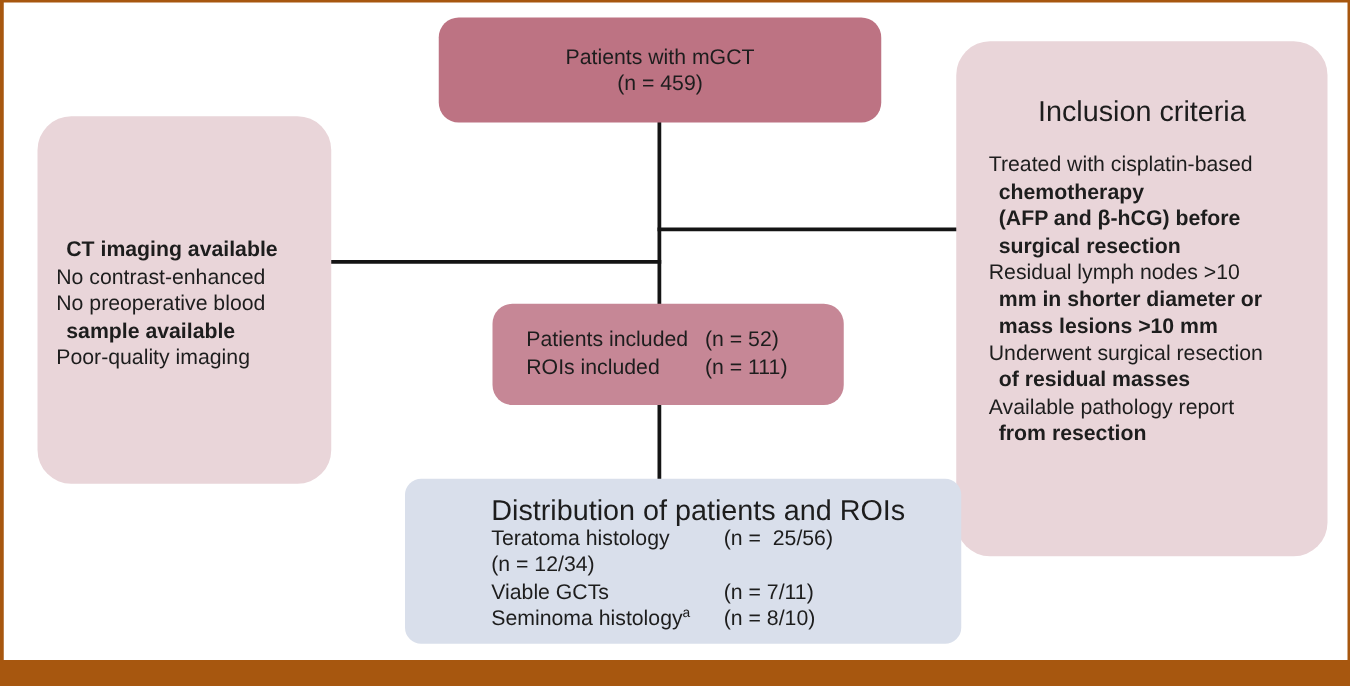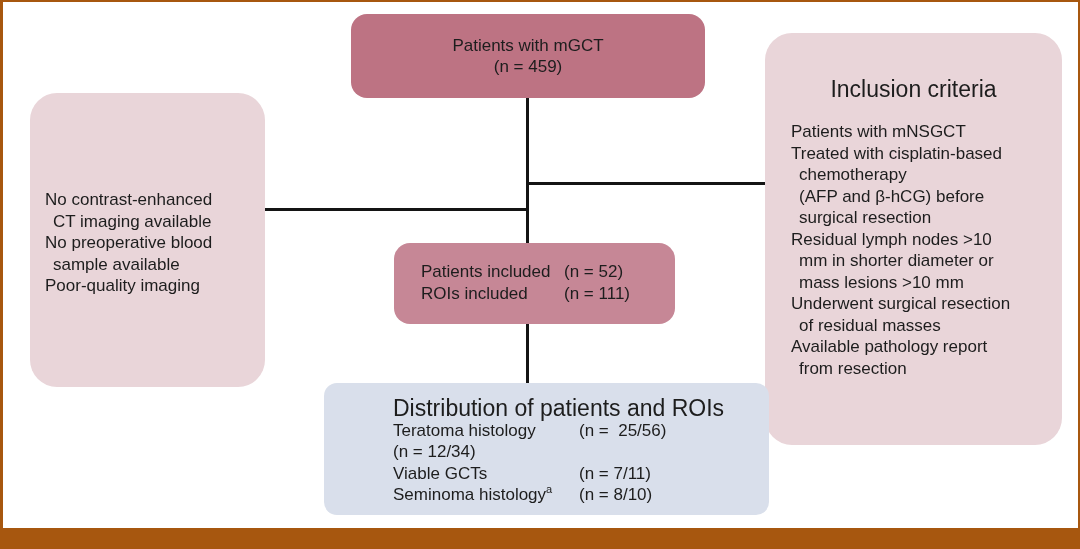--- a/index.html
+++ b/index.html
@@ -30,21 +30,21 @@
   }
   .side-box { background:#e9d5d9; border-radius:27px; }
   .exclusion-box { left:27px;  top:91px; width:235px; height:294px; padding:70px 8px 0 15px; }
   .inclusion-box { left:762px; top:31px; width:297px; height:412px; padding:46px 4px 0 26px; }
   .box-title { font-size:23px; line-height:21px; text-align:center; white-space:nowrap; }
   .exclusion-box .box-title { margin-left:-15px; margin-right:-8px; }
   .inclusion-box .box-title { margin-left:-26px; margin-right:-4px; }
   .exclusion-box .lines { margin-top:26px; }
   .inclusion-box .lines { margin-top:21px; }
   .line { font-size:17px; line-height:21.5px; white-space:nowrap; }
-  .line.indent { padding-left:8px; }
+  .line.indent { padding-left:8px;font-weight:bold; }
 
   .included-box {
     left:391px; top:241px; width:281px; height:81px;
     background:#c68796; border-radius:16px;
     padding:18px 0 0 27px; font-size:17px;
   }
   .included-box .nlabel { width:143px; }
 
   .distribution-box {
     left:321px; top:381px; width:445px; height:132px;
@@ -68,32 +68,31 @@
   <div class="connector" id="h-left"></div>
   <div class="connector" id="v-bottom"></div>
 
   <div class="box top-box">
     <div>Patients with mGCT</div>
     <div>(n = 459)</div>
   </div>
 
   <div class="box side-box exclusion-box">
     <div class="lines">
+        <div class="line indent">CT imaging available</div>
         <div class="line">No contrast-enhanced</div>
-        <div class="line indent">CT imaging available</div>
         <div class="line">No preoperative blood</div>
         <div class="line indent">sample available</div>
         <div class="line">Poor-quality imaging</div>
       </div>
   </div>
 
   <div class="box side-box inclusion-box">
     <div class="box-title">Inclusion criteria</div>
     <div class="lines">
-        <div class="line">Patients with mNSGCT</div>
         <div class="line">Treated with cisplatin-based</div>
         <div class="line indent">chemotherapy</div>
         <div class="line indent">(AFP and β-hCG) before</div>
         <div class="line indent">surgical resection</div>
         <div class="line">Residual lymph nodes &gt;10</div>
         <div class="line indent">mm in shorter diameter or</div>
         <div class="line indent">mass lesions &gt;10 mm</div>
         <div class="line">Underwent surgical resection</div>
         <div class="line indent">of residual masses</div>
         <div class="line">Available pathology report</div>

